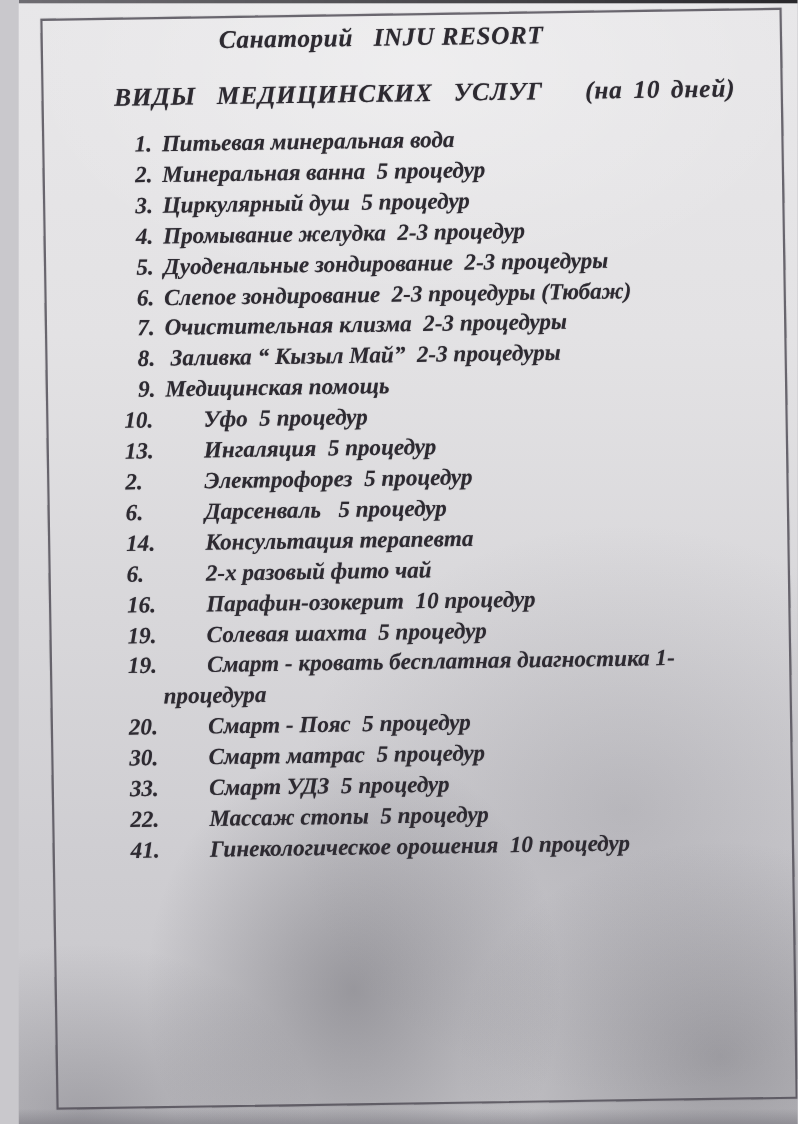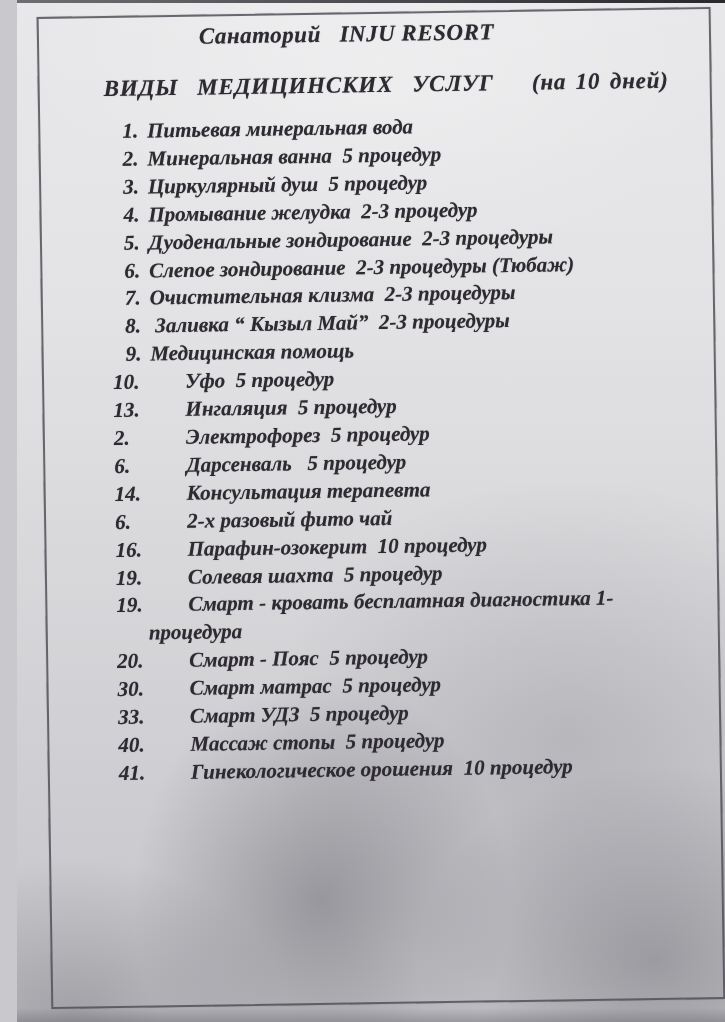--- a/index.html
+++ b/index.html
@@ -89,19 +89,19 @@
         <div class="item g2"><span class="num">2.</span><span class="txt">Электрофорез  5 процедур</span></div>
         <div class="item g2"><span class="num">6.</span><span class="txt">Дарсенваль   5 процедур</span></div>
         <div class="item g2"><span class="num">14.</span><span class="txt">Консультация терапевта</span></div>
         <div class="item g2"><span class="num">6.</span><span class="txt">2-х разовый фито чай</span></div>
         <div class="item g2"><span class="num">16.</span><span class="txt">Парафин-озокерит  10 процедур</span></div>
         <div class="item g2"><span class="num">19.</span><span class="txt">Солевая шахта  5 процедур</span></div>
         <div class="item g2"><span class="num">19.</span><span class="txt">Смарт - кровать бесплатная диагностика 1-</span><br><span class="txt cont">процедура</span></div>
         <div class="item g2"><span class="num">20.</span><span class="txt">Смарт - Пояс  5 процедур</span></div>
         <div class="item g2"><span class="num">30.</span><span class="txt">Смарт матрас  5 процедур</span></div>
         <div class="item g2"><span class="num">33.</span><span class="txt">Смарт УДЗ  5 процедур</span></div>
-        <div class="item g2"><span class="num">40.</span><span class="txt">Массаж стопы  5 процедур</span></div>
+        <div class="item g2"><span class="num">22.</span><span class="txt">Массаж стопы  5 процедур</span></div>
         <div class="item g2"><span class="num">41.</span><span class="txt">Гинекологическое орошения  10 процедур</span></div>
       </div>
   </div>
 
   <div class="bottom-shade"></div>
 </div>
 
 </body></html>

